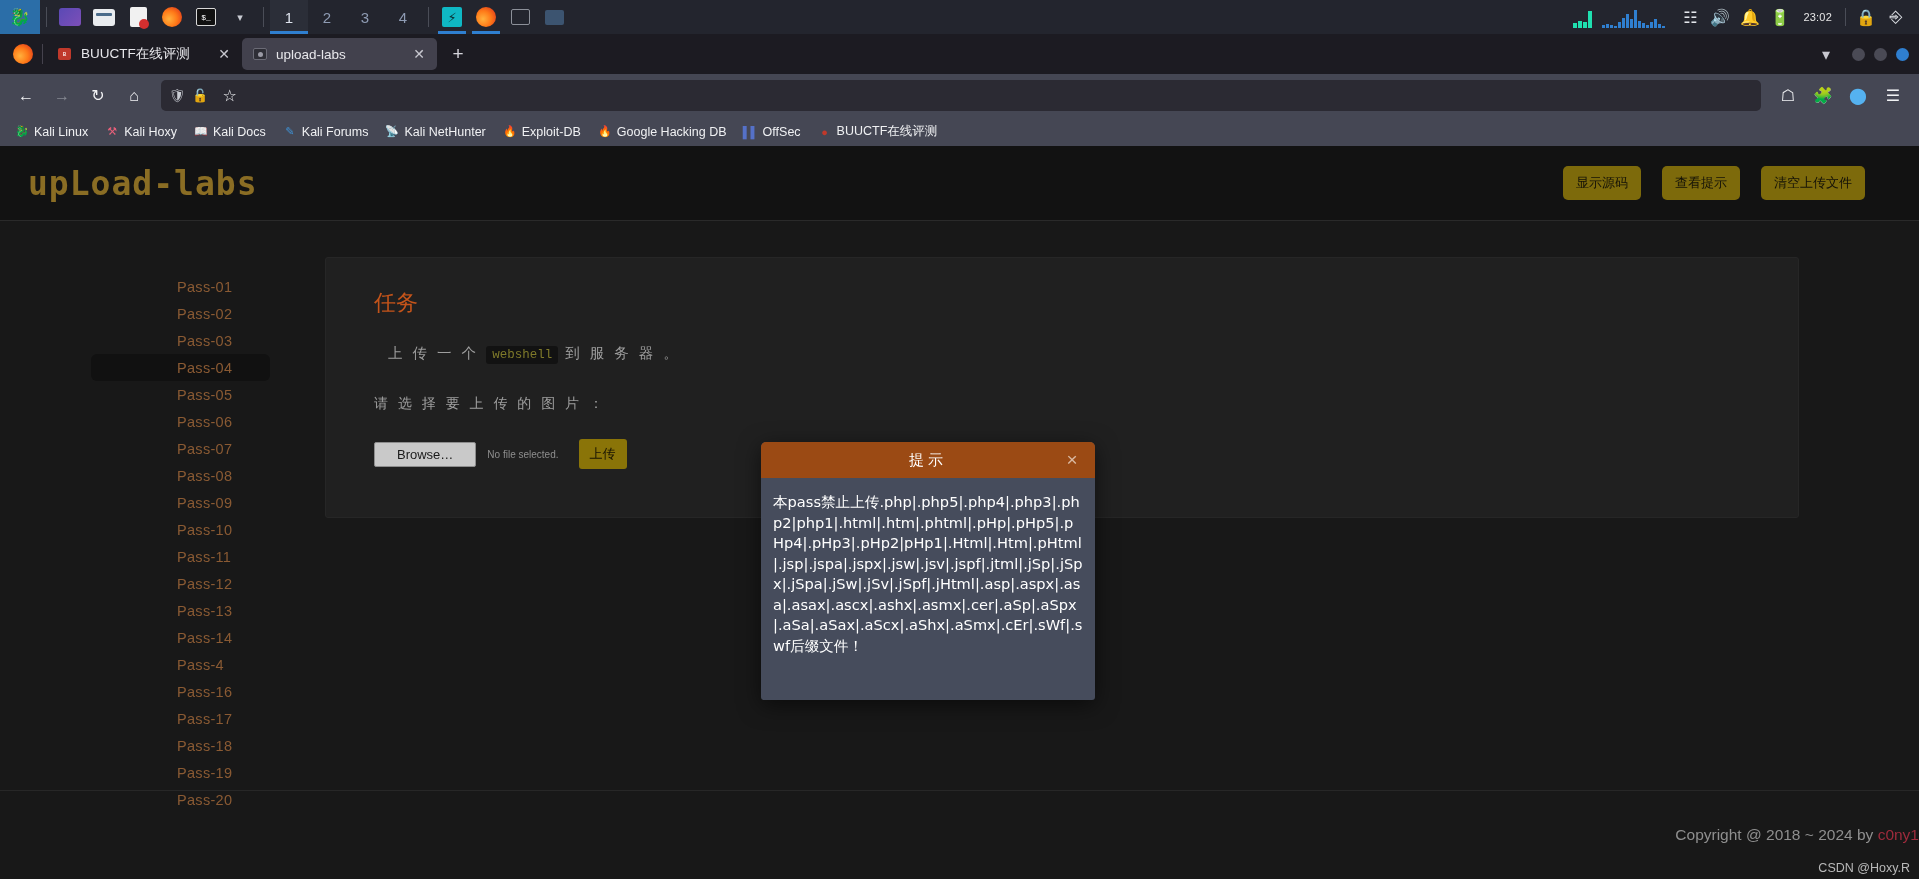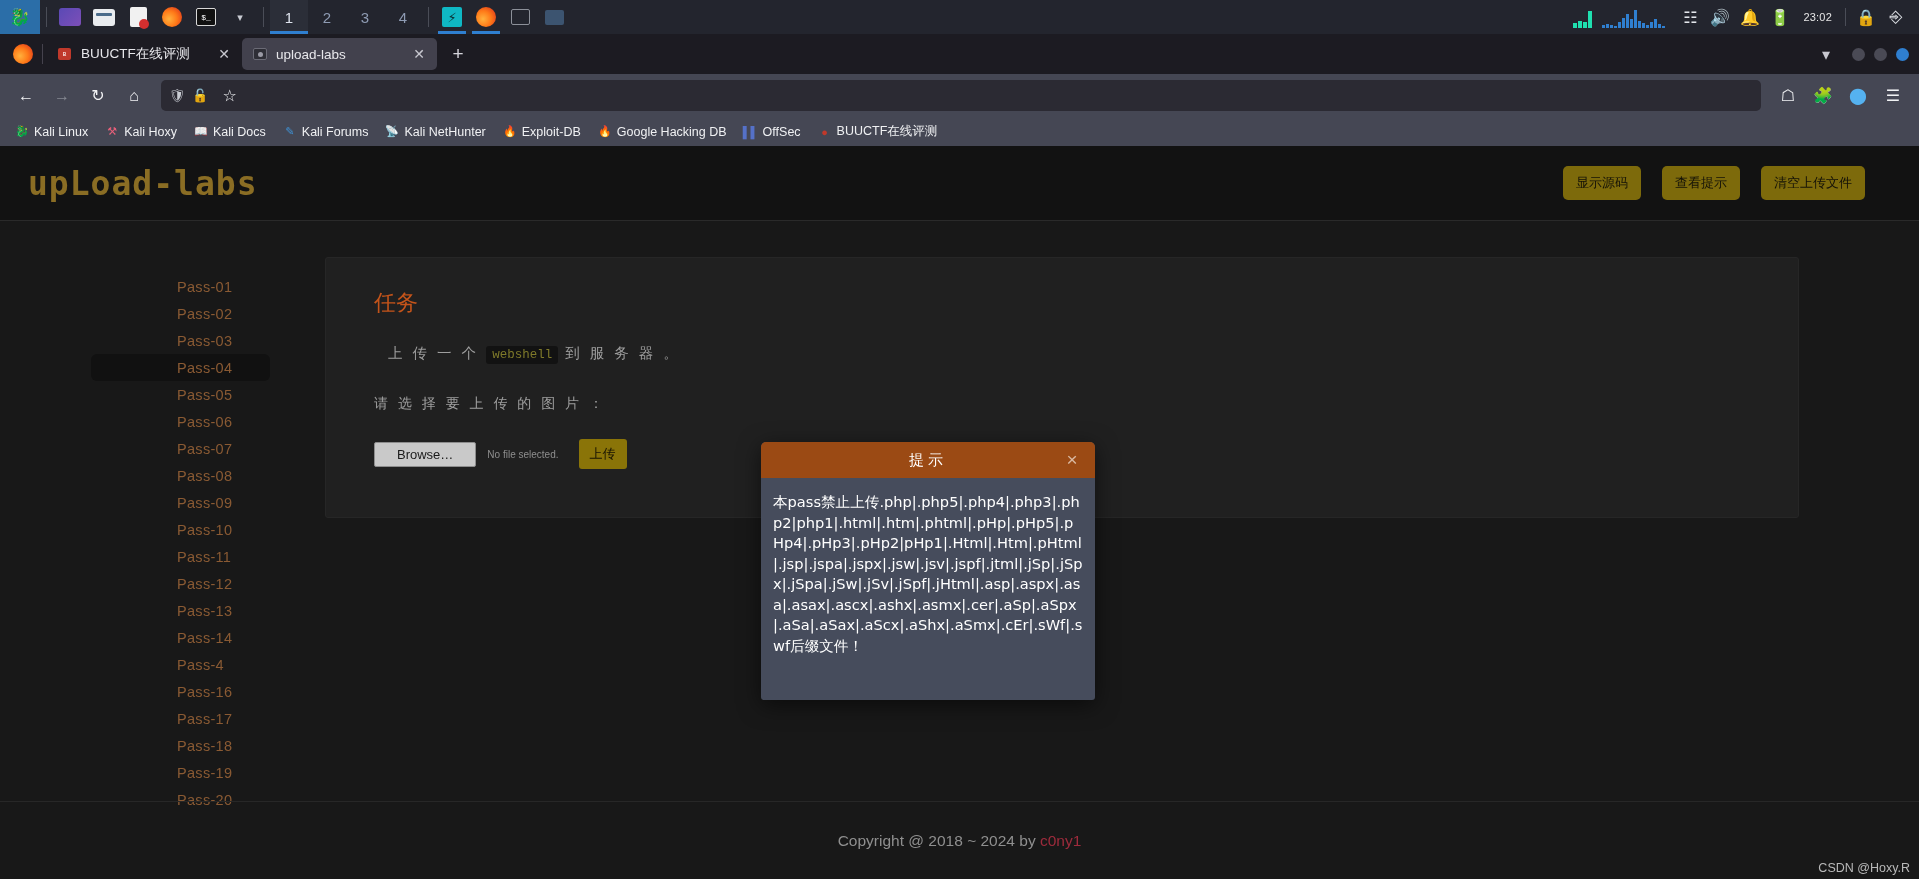--- a/index.html
+++ b/index.html
@@ -152,22 +152,22 @@
     background: #c9c9c9; color: #1a1a1a; font-size: 13px; padding: 4px 22px;
     border: 1px solid #8d8d8d; border-radius: 2px;
   }
   .file-name { color: #8e8e8e; font-size: 10px; margin-left: 11px; }
   .submit-btn {
     background: #8a7408; color: #161203; font-size: 13px; padding: 6px 11px;
     border: none; border-radius: 3px;
   }
 
   #footer {
-    position: absolute; bottom: 0; left: 0; width: 1919px; height: 78px;
-    border-top: 1px solid #272727; display: flex; align-items: center; justify-content: center;
+    position: absolute; bottom: 0; left: 0; width: 1919px; height: 89px;
+    border-top: 1px solid #272727; display: flex; align-items: center; justify-content: flex-end;
   }
   .copy { color: #8f8f8f; font-size: 15.5px; }
   .copy .author { color: #9e2b3c; }
   #watermark {
     position: absolute; right: 9px; bottom: 4px; color: #b9b9b9; font-size: 12.5px;
   }
 
   
   #modal {
     position: absolute; left: 761px; top: 296px; width: 334px;

